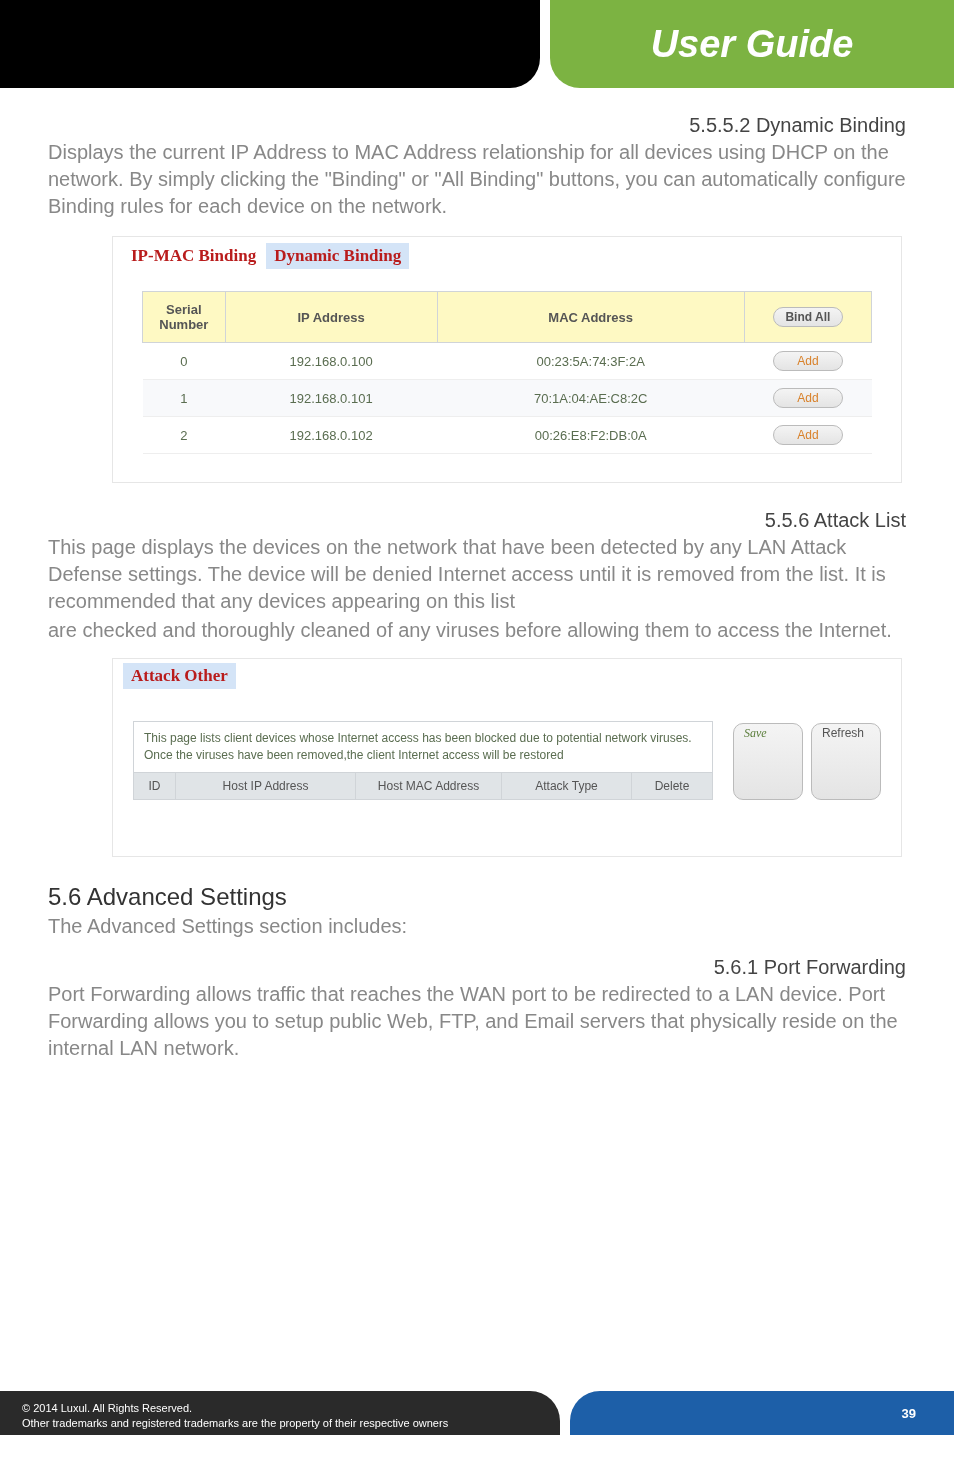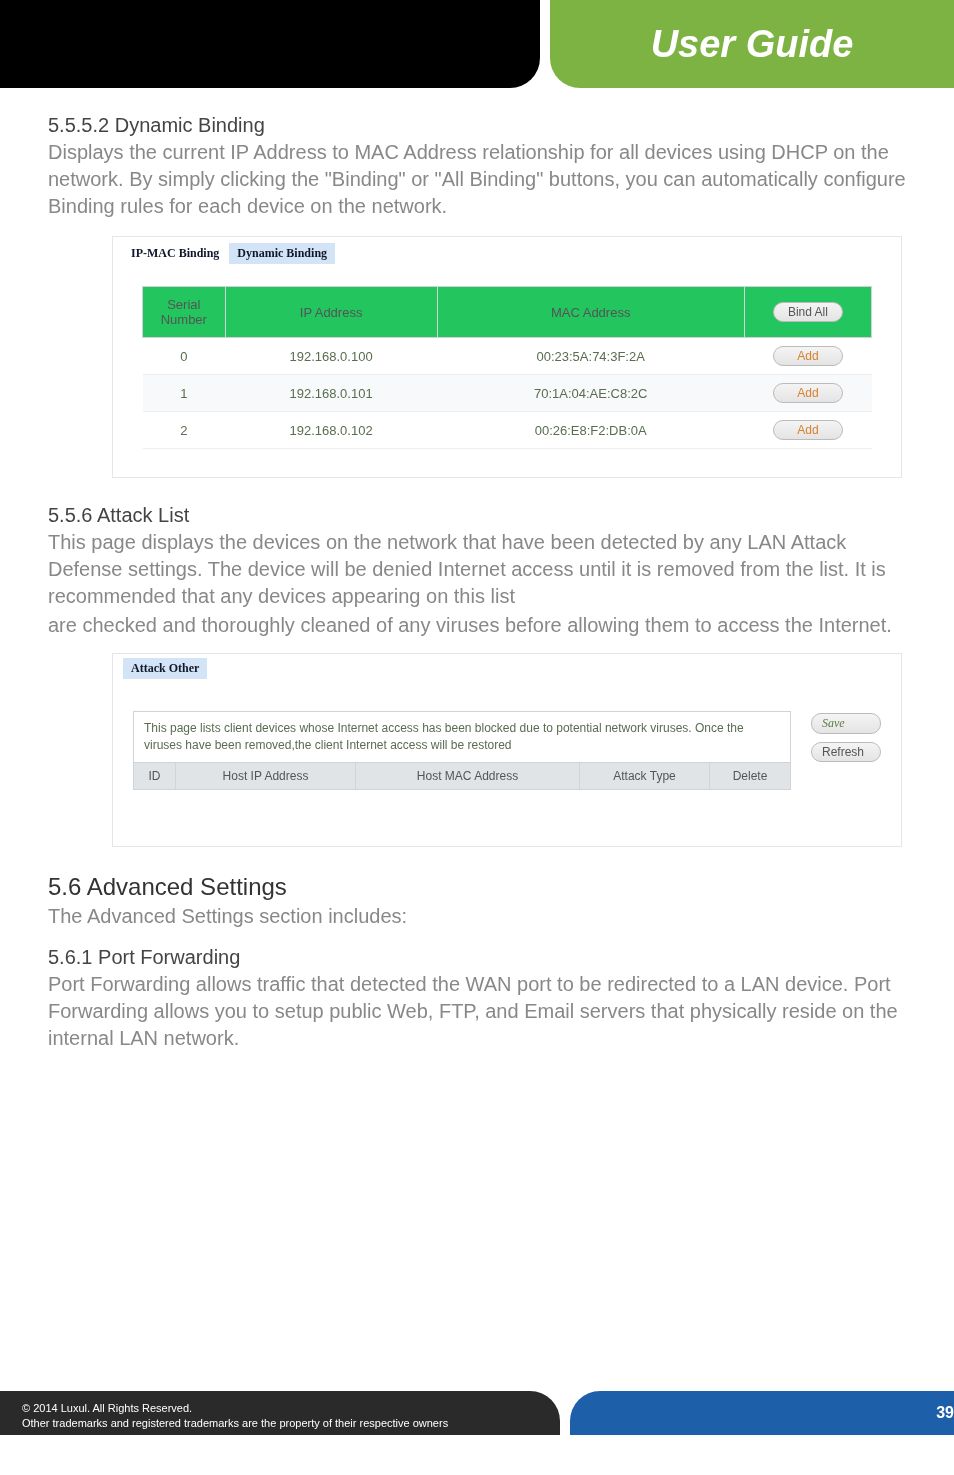--- a/index.html
+++ b/index.html
@@ -39,20 +39,21 @@
     }
     .content {
       padding: 20px 48px 0 48px;
       color: #333;
     }
     h3 {
       font-size: 20px;
       font-weight: 400;
       color: #444;
       margin-top: 6px;
+      text-align: right;
     }
     h2 {
       font-size: 24px;
       font-weight: 500;
       color: #333;
       margin-top: 26px;
     }
     .body-text {
       font-size: 20px;
       font-weight: 300;
@@ -67,39 +68,39 @@
       background: #fff;
       padding: 6px 10px 28px 10px;
     }
     .tabs {
       display: flex;
       gap: 2px;
       margin-bottom: 22px;
     }
     .tab {
       padding: 3px 8px;
-      font-size: 12px;
+      font-size: 17px;
       font-weight: 700;
       font-family: Georgia, serif;
-      color: #0f172a;
+      color: #b91c1c;
       background: #fff;
     }
     .tab.active {
       background: #d4e4f7;
     }
     .binding-table {
       width: 730px;
       margin: 0 auto;
       border-collapse: collapse;
       font-size: 13px;
     }
     .binding-table th {
-      background: #22c55e;
+      background: #fef9c3;
       color: #555;
-      font-weight: 400;
+      font-weight: 700;
       padding: 10px 8px;
       border: 1px solid #d0d4d8;
     }
     .binding-table th:first-child { width: 78px; }
     .binding-table th:nth-child(2) { width: 200px; }
     .binding-table th:nth-child(3) { width: 290px; }
     .binding-table th:nth-child(4) { width: 120px; }
     .binding-table td {
       text-align: center;
       padding: 8px;
@@ -159,21 +160,21 @@
       text-align: center;
     }
     .attack-head > div:last-child { border-right: none; }
     .ah-id { width: 42px; }
     .ah-ip { width: 180px; }
     .ah-mac { flex: 1; }
     .ah-type { width: 130px; }
     .ah-del { width: 80px; }
     .side-btns {
       display: flex;
-      flex-direction: column;
+      flex-direction: row;
       gap: 8px;
       padding-top: 2px;
     }
     .footer {
       position: absolute;
       bottom: 40px;
       left: 0;
       right: 0;
       height: 44px;
       display: flex;
@@ -189,22 +190,23 @@
       border-top-right-radius: 30px;
     }
     .footer-blue {
       background: #1d5fa8;
       flex: 1;
       margin-left: 10px;
       border-top-left-radius: 30px;
       display: flex;
       align-items: center;
       justify-content: flex-end;
+      padding-right: 38px;
       color: #fff;
-      font-size: 16px;
+      font-size: 13px;
       font-weight: 600;
     }
   </style>
 </head>
 <body>
 
 <div class="top-banner">
   <div class="banner-black"></div>
   <div class="banner-gap"></div>
   <div class="banner-green">
@@ -279,21 +281,21 @@
         <span class="btn-small green">Save</span>
         <span class="btn-small">Refresh</span>
       </div>
     </div>
   </div>
 
   <h2>5.6 Advanced Settings</h2>
   <p class="body-text">The Advanced Settings section includes:</p>
 
   <h3 style="margin-top:16px">5.6.1 Port Forwarding</h3>
-  <p class="body-text">Port Forwarding allows traffic that detected the WAN port to be redirected to a LAN device. Port Forwarding allows you to setup public Web, FTP, and Email servers that physically reside on the internal LAN network.</p>
+  <p class="body-text">Port Forwarding allows traffic that reaches the WAN port to be redirected to a LAN device. Port Forwarding allows you to setup public Web, FTP, and Email servers that physically reside on the internal LAN network.</p>
 
 </div>
 
 <div class="footer">
   <div class="footer-black">
     <div>© 2014  Luxul. All Rights Reserved.</div>
     <div>Other trademarks and registered trademarks are the property of their respective owners</div>
   </div>
   <div class="footer-blue">
     <span>39</span>

